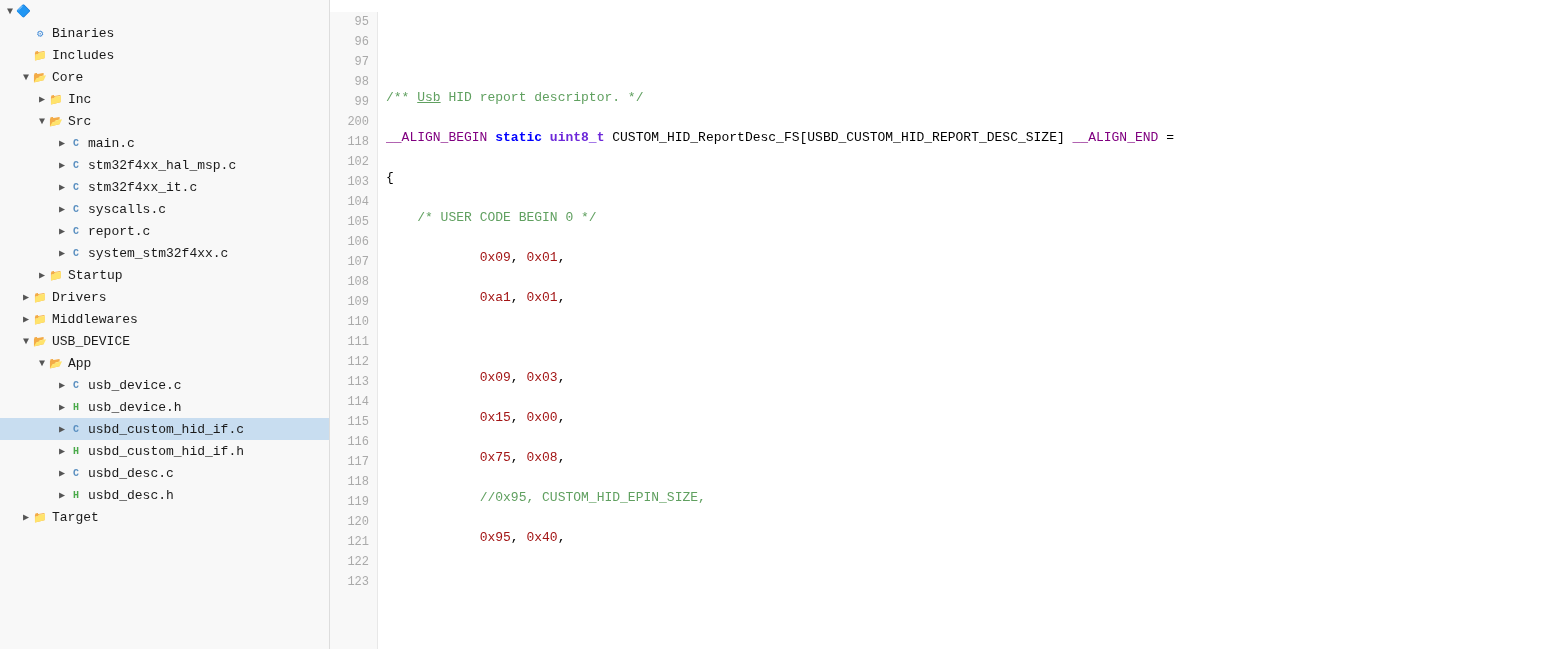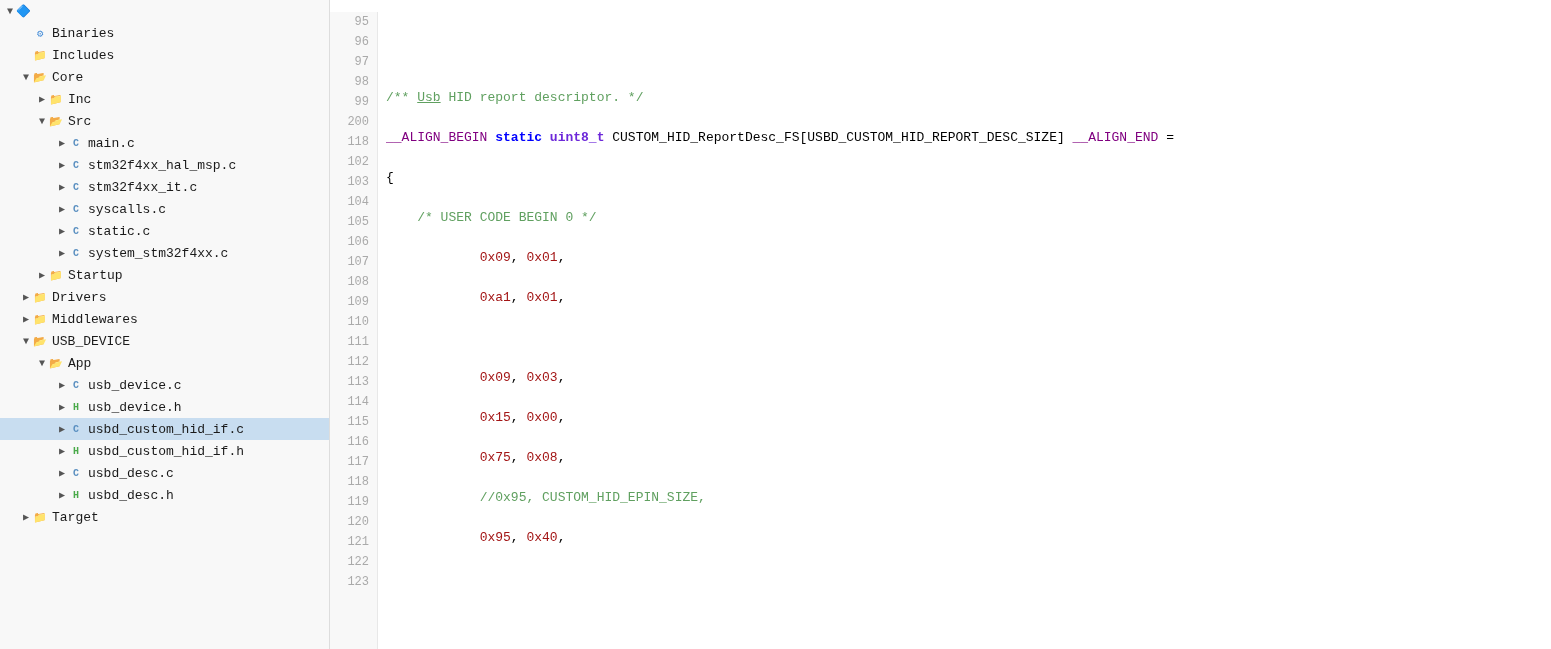--- a/index.html
+++ b/index.html
@@ -179,21 +179,21 @@
 
   <div class="tree-item" style="padding-left:56px;">
     <span class="tree-arrow">▶</span>
     <span class="tree-icon" style="color:#5a8fc0; font-size:10px; font-weight:bold;">C</span>
     <span>syscalls.c</span>
   </div>
 
   <div class="tree-item" style="padding-left:56px;">
     <span class="tree-arrow">▶</span>
     <span class="tree-icon" style="color:#5a8fc0; font-size:10px; font-weight:bold;">C</span>
-    <span>static.c</span>
+    <span>report.c</span>
   </div>
 
   <div class="tree-item" style="padding-left:56px;">
     <span class="tree-arrow">▶</span>
     <span class="tree-icon" style="color:#5a8fc0; font-size:10px; font-weight:bold;">C</span>
     <span>system_stm32f4xx.c</span>
   </div>
 
   <div class="tree-item" style="padding-left:36px;">
     <span class="tree-arrow">▶</span>

